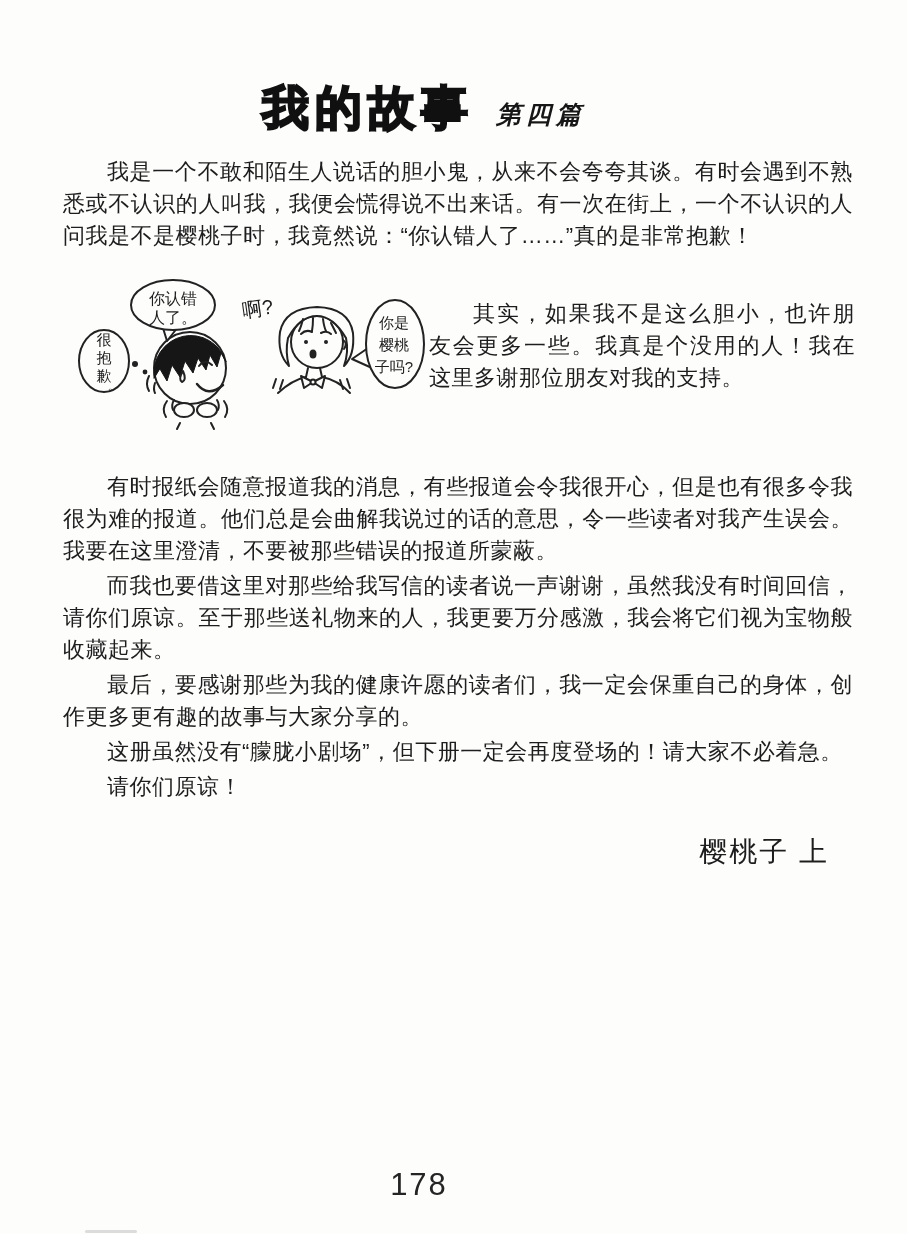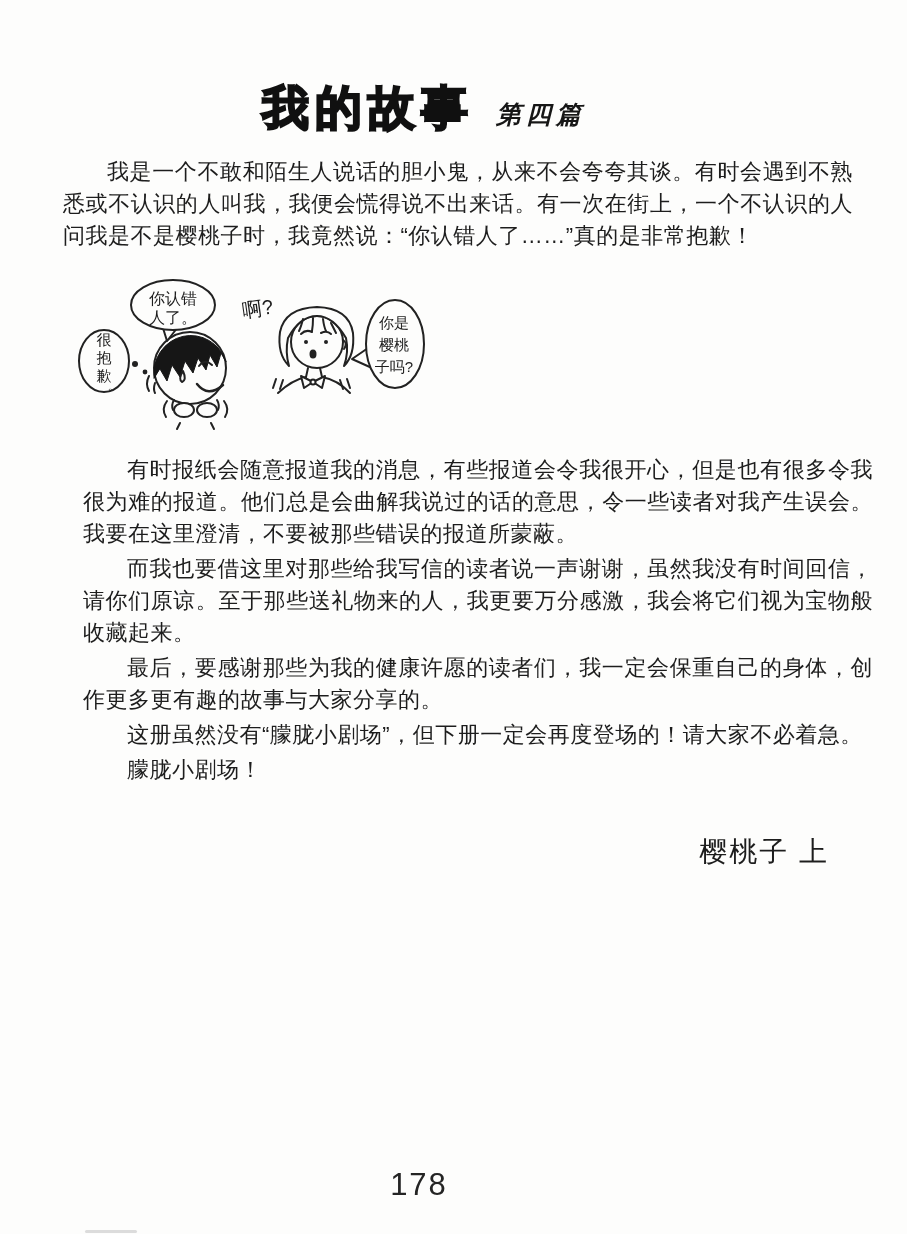--- a/index.html
+++ b/index.html
@@ -32,21 +32,21 @@
     text-align:justify;text-indent:2em;color:#1d1d1d;
   }
   .p1{position:absolute;left:63px;top:156px;width:790px;}
   .cartoon-row{
     position:absolute;left:63px;top:276px;width:792px;height:158px;
     display:flex;align-items:flex-start;
   }
   .cartoon{width:362px;height:158px;flex:none;}
   .cartoon svg{display:block;}
   .p2{width:426px;margin-left:4px;padding-top:22px;}
-  .body-block{position:absolute;left:63px;top:454px;width:790px;margin-left:20px;}
+  .body-block{position:absolute;left:63px;top:471px;width:790px;}
   .body-block .para{margin:0 0 3px 0;}
   
   .signature{
     position:absolute;left:63px;top:833px;width:766px;
     text-align:right;font-size:28px;letter-spacing:2px;color:#1d1d1d;
   }
   .page-number{
     position:absolute;left:14px;top:1167px;width:810px;text-align:center;
     font-size:31px;letter-spacing:2px;color:#242424;
   }
@@ -139,28 +139,29 @@
             <path d="M 308 70 L 289 83 L 309 92" fill="#fdfdfc"></path>
             <ellipse cx="332" cy="68" rx="29" ry="44" fill="#fdfdfc"></ellipse>
             <text x="331" y="52" font-size="15" text-anchor="middle" fill="#1d1d1d" stroke="none">你是</text>
             <text x="331" y="74" font-size="15" text-anchor="middle" fill="#1d1d1d" stroke="none">樱桃</text>
             <text x="331" y="96" font-size="15" text-anchor="middle" fill="#1d1d1d" stroke="none">子吗?</text>
           </g>
 
         </g>
       </svg>
     </div>
+    <p class="para p2">其实，如果我不是这么胆小，也许朋友会更多一些。我真是个没用的人！我在这里多谢那位朋友对我的支持。</p>
   </div>
 
   <div class="body-block">
     <p class="para">有时报纸会随意报道我的消息，有些报道会令我很开心，但是也有很多令我很为难的报道。他们总是会曲解我说过的话的意思，令一些读者对我产生误会。我要在这里澄清，不要被那些错误的报道所蒙蔽。</p>
     <p class="para">而我也要借这里对那些给我写信的读者说一声谢谢，虽然我没有时间回信，请你们原谅。至于那些送礼物来的人，我更要万分感激，我会将它们视为宝物般收藏起来。</p>
     <p class="para">最后，要感谢那些为我的健康许愿的读者们，我一定会保重自己的身体，创作更多更有趣的故事与大家分享的。</p>
     <p class="para">这册虽然没有“朦胧小剧场”，但下册一定会再度登场的！请大家不必着急。</p>
-    <p class="para">朦胧小剧场！</p>
+    <p class="para">请你们原谅！</p>
   </div>
 
   <div class="signature">樱桃子  上</div>
 
   <div class="page-number">178</div>
 
   <div class="scan-smudge"></div>
 
 </div>
 

